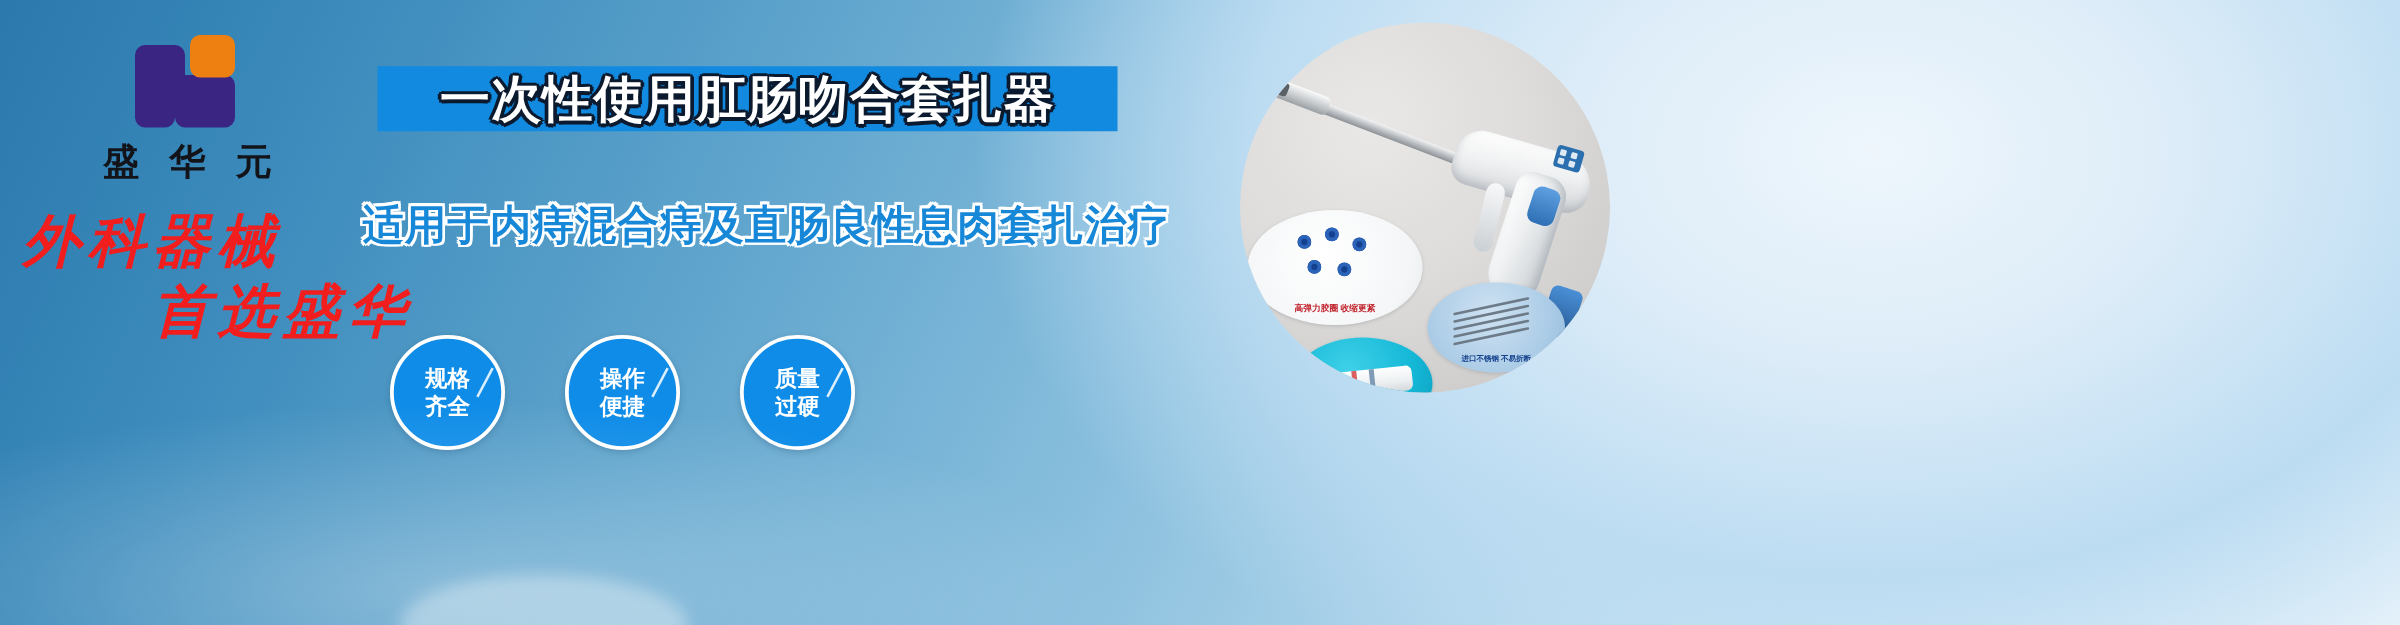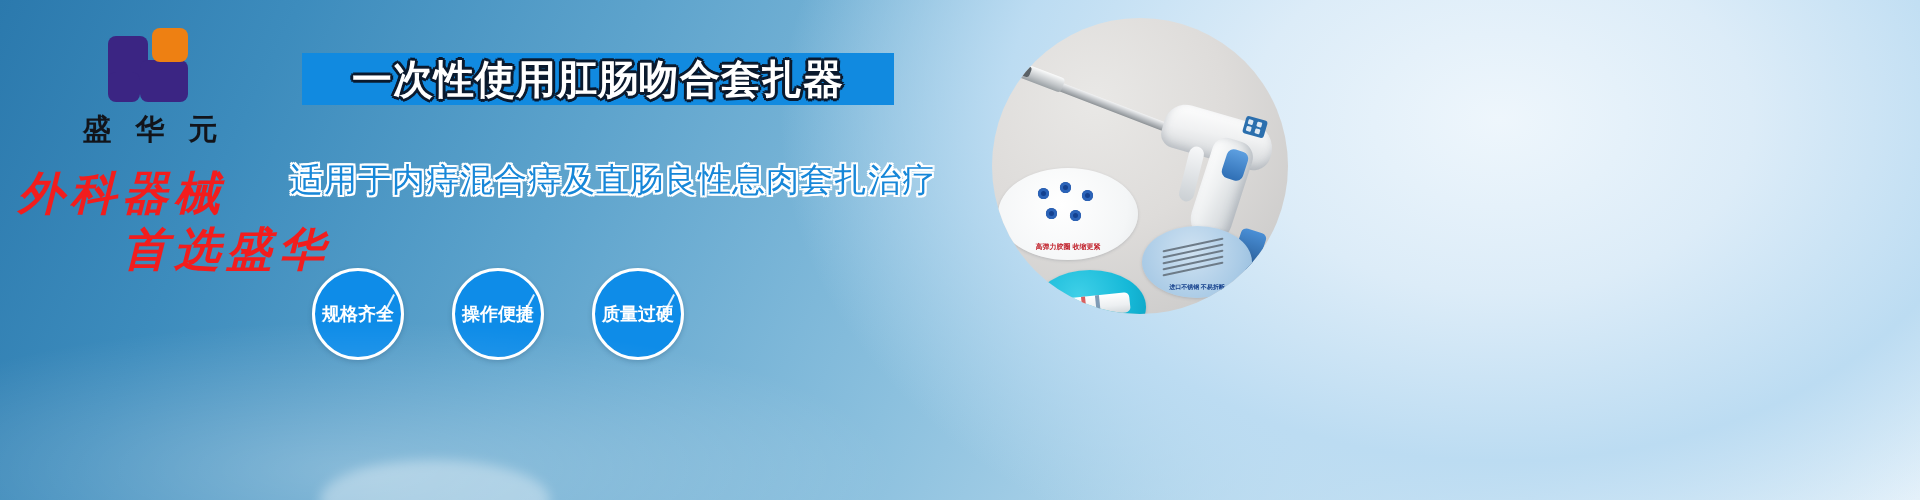--- a/index.html
+++ b/index.html
@@ -54,36 +54,36 @@
       -2px -2px 0 #0b1a2e, 2px -2px 0 #0b1a2e,
       -2px  2px 0 #0b1a2e, 2px  2px 0 #0b1a2e,
        0   -3px 0 #0b1a2e, 0    3px 0 #0b1a2e,
       -3px  0   0 #0b1a2e, 3px  0   0 #0b1a2e;
     white-space:nowrap;
   }
 
   
   .subtitle{
     position:absolute;left:290px;top:158px;width:620px;text-align:center;
-    font-size:33px;font-weight:normal;letter-spacing:1px;color:#1787d8;
+    font-size:33px;font-weight:bold;letter-spacing:1px;color:#1787d8;
     text-shadow:
       -2px -2px 0 #ffffff, 2px -2px 0 #ffffff,
       -2px  2px 0 #ffffff, 2px  2px 0 #ffffff,
        0   -2px 0 #ffffff, 0    2px 0 #ffffff,
       -2px  0   0 #ffffff, 2px  0   0 #ffffff;
     white-space:nowrap;
   }
 
   
   .badges{position:absolute;left:312px;top:268px;width:600px;height:95px;}
   .badge{
     position:absolute;top:0;width:86px;height:86px;border-radius:50%;
     background:#0e8ce8;border:3px solid #ffffff;
     box-shadow:0 2px 5px rgba(20,60,95,.25);
-    display:flex;flex-direction:row;align-items:center;justify-content:center;
+    display:flex;flex-direction:column;align-items:center;justify-content:center;
     color:#ffffff;font-size:18px;font-weight:bold;line-height:1.25;
     overflow:hidden;
   }
   .badge:before{
     content:"";position:absolute;right:12px;top:22px;width:2px;height:26px;
     background:rgba(255,255,255,.85);transform:rotate(28deg);
   }
   .badge:nth-child(1){left:0px;}
   .badge:nth-child(2){left:140px;}
   .badge:nth-child(3){left:280px;}

